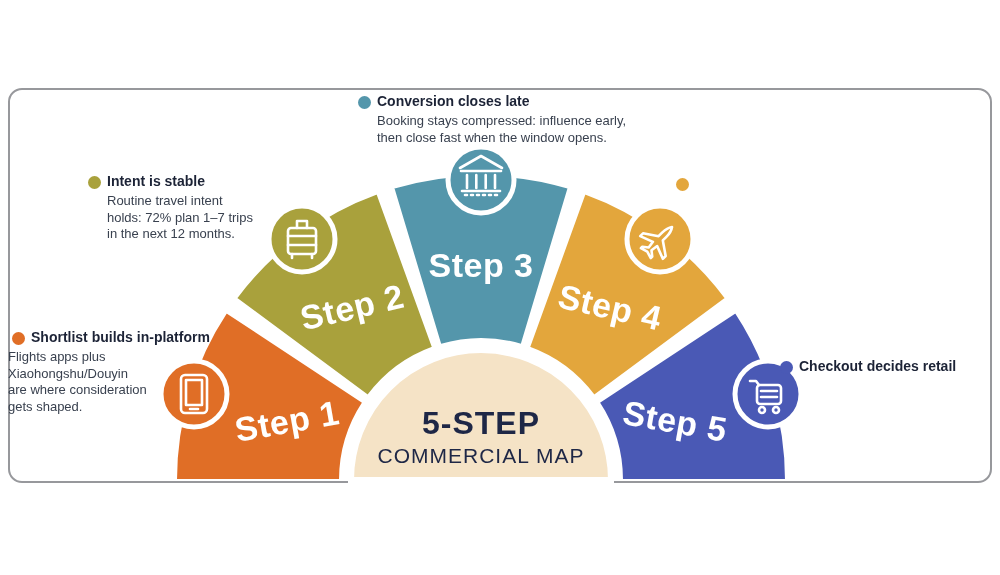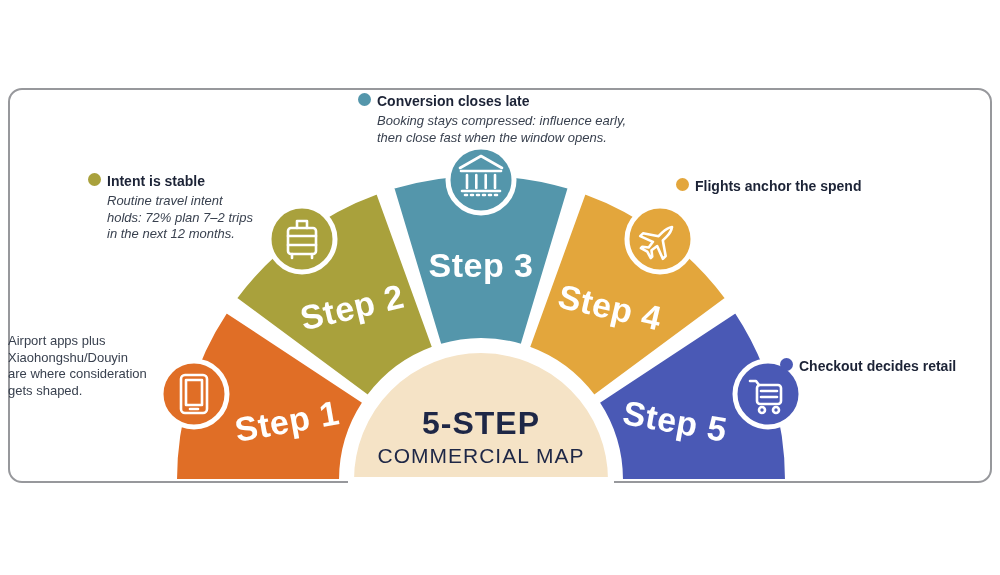--- a/index.html
+++ b/index.html
@@ -21,28 +21,28 @@
   }
   .center-title{
     fill:#1E2746;font-family:"Liberation Sans",sans-serif;
     font-weight:bold;font-size:32px;letter-spacing:1px;
   }
   .center-subtitle{
     fill:#1E2746;font-family:"Liberation Sans",sans-serif;
     font-weight:normal;font-size:21px;letter-spacing:1px;
   }
   .ann{position:absolute;}
-  .ann-head{display:flex;align-items:flex-start;gap:6px;}
+  .ann-head{display:flex;align-items:flex-end;gap:6px;}
   .dot{width:13px;height:13px;border-radius:50%;flex:0 0 auto;}
   .ann-title{font-size:14px;font-weight:bold;color:#1c2336;}
   .ann-body{
     font-size:13px;color:#39414f;line-height:1.27;
     white-space:pre;margin-top:4px;
   }
-  .ann-body.indented{margin-left:19px;font-style:italic;}
+  .ann-body.indented{margin-left:19px;}
   #ann-conversion{left:358px;top:93px;}
   #ann-intent{left:88px;top:173px;}
   #ann-shortlist{left:8px;top:329px;}
   #ann-shortlist .dot{margin-left:4px;}
   #ann-flights{left:676px;top:178px;}
   #ann-checkout{left:780px;top:343px;margin-top:15px;}
 </style>
 </head>
 <body>
 
@@ -116,35 +116,38 @@
   <div class="ann-body indented">Booking stays compressed: influence early,
 then close fast when the window opens.</div>
 </div>
 
 <div class="ann" id="ann-intent">
   <div class="ann-head">
     <span class="dot" style="background: rgb(169, 161, 60);"></span>
     <span class="ann-title">Intent is stable</span>
   </div>
   <div class="ann-body indented">Routine travel intent
-holds: 72% plan 7–2 trips
+holds: 72% plan 1–7 trips
 in the next 12 months.</div>
 </div>
 
 <div class="ann" id="ann-shortlist">
-  <div class="ann-body">Airport apps plus
+  <div class="ann-head">
+    <span class="dot" style="background: rgb(224, 110, 38);"></span>
+    <span class="ann-title">Shortlist builds in-platform</span>
+  </div>
+  <div class="ann-body">Flights apps plus
 Xiaohongshu/Douyin
 are where consideration
 gets shaped.</div>
 </div>
 
 <div class="ann" id="ann-flights">
   <div class="ann-head">
     <span class="dot" style="background: rgb(227, 166, 60);"></span>
-    <span class="ann-title">Flights anchor the spend</span>
   </div>
 </div>
 
 <div class="ann" id="ann-checkout">
   <div class="ann-head">
     <span class="dot" style="background: rgb(74, 89, 181);"></span>
     <span class="ann-title">Checkout decides retail</span>
   </div>
 </div>
 

